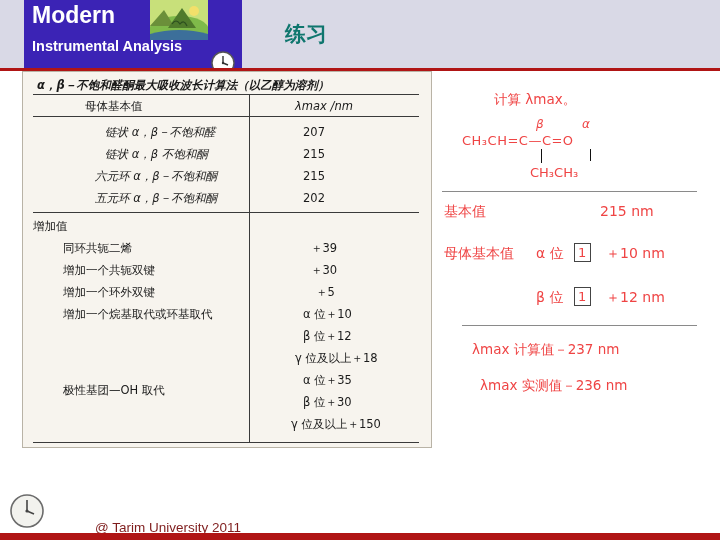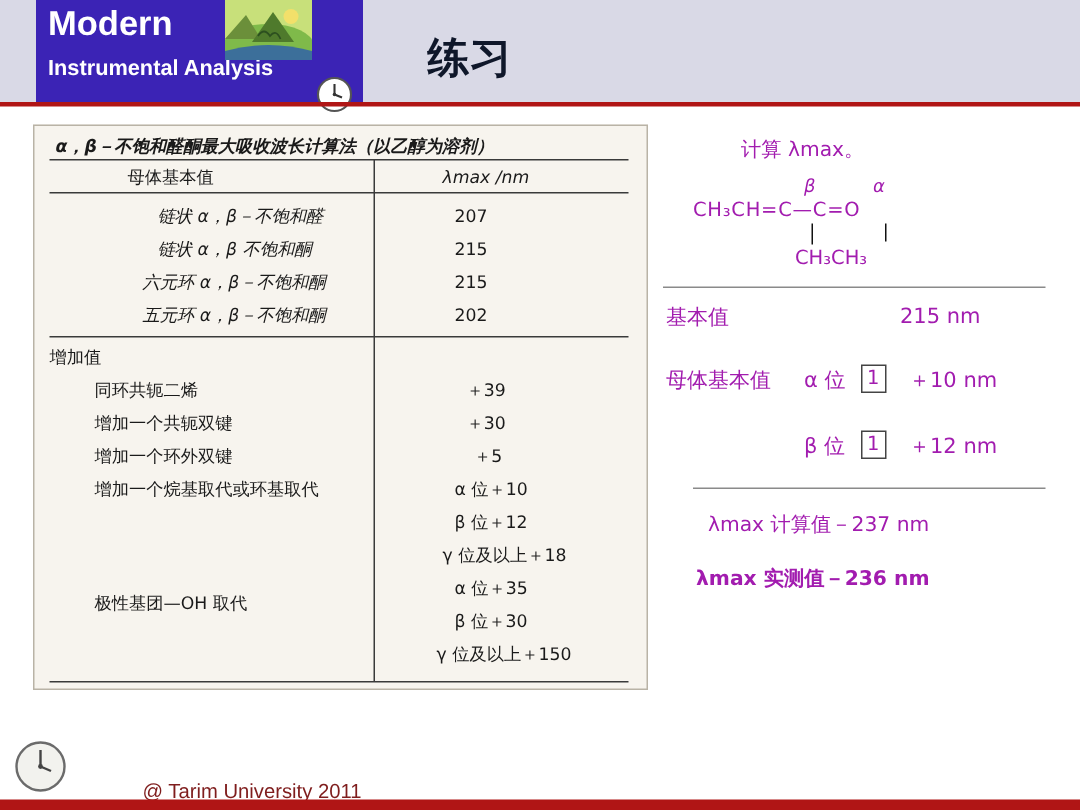--- a/index.html
+++ b/index.html
@@ -65,23 +65,23 @@
     position: absolute;
     left: 210px;
     top: 50px;
     width: 26px;
     height: 26px;
   }
   .header-cn {
     position: absolute;
     left: 285px;
     top: 20px;
-    font-size: 28px;
+    font-size: 21px;
     font-weight: bold;
-    color: #0f172a;
+    color: #0f766e;
     font-family: "DejaVu Sans", sans-serif;
   }
   .red-rule {
     position: absolute;
     left: 0;
     top: 68px;
     width: 720px;
     height: 3px;
     background: #b01515;
   }
@@ -90,21 +90,21 @@
     position: absolute;
     left: 0;
     top: 71px;
     width: 720px;
     height: 400px;
   }
   
   .left-scan {
     position: absolute;
     left: 22px;
-    top: 12px;
+    top: 0;
     width: 408px;
     height: 375px;
     background: #f7f4ee;
     border: 1px solid #b9b3a6;
     font-family: "DejaVu Sans", sans-serif;
     color: #1a1a1a;
     overflow: hidden;
   }
   .lt-caption {
     position: absolute;
@@ -152,21 +152,21 @@
     white-space: nowrap;
   }
   
   .right-panel {
     position: absolute;
     left: 432px;
     top: 8px;
     width: 280px;
     height: 382px;
     font-family: "DejaVu Sans", sans-serif;
-    color: #a21caf;
+    color: #ef4444;
   }
   .rp-line {
     position: absolute;
     white-space: nowrap;
   }
   .rp-title {
     left: 62px;
     top: 12px;
     font-size: 13.5px;
   }
@@ -384,21 +384,21 @@
       <div class="rp-row-val" style="left:174px; top:166px;">＋10 nm</div>
 
       <div class="rp-row-lab" style="left:104px; top:210px;">β 位</div>
       <div class="rp-box" style="left:142px; top:208px;"></div>
       <div class="rp-box-val" style="left:146px; top:210px;">1</div>
       <div class="rp-row-val" style="left:174px; top:210px;">＋12 nm</div>
 
       <div class="rp-sep" style="left:30px; top:246px; width:235px;"></div>
 
       <div class="rp-result" style="left:40px; top:262px;">λmax 计算值－237 nm</div>
-      <div class="rp-result" style="left:32px; top:298px;font-weight:bold;">λmax 实测值－236 nm</div>
+      <div class="rp-result" style="left:48px; top:298px;">λmax 实测值－236 nm</div>
     </div>
   </div>
 
   <svg class="footer-clock" viewBox="0 0 38 38">
     <circle cx="19" cy="19" r="16" fill="#f2f2ee" stroke="#6b6b6b" stroke-width="1.6"></circle>
     <line x1="19" y1="19" x2="19" y2="8" stroke="#444" stroke-width="1.6"></line>
     <line x1="19" y1="19" x2="26" y2="22" stroke="#444" stroke-width="1.6"></line>
     <circle cx="19" cy="19" r="1.6" fill="#444"></circle>
   </svg>
   <div class="footer-text">@ Tarim University 2011</div>

